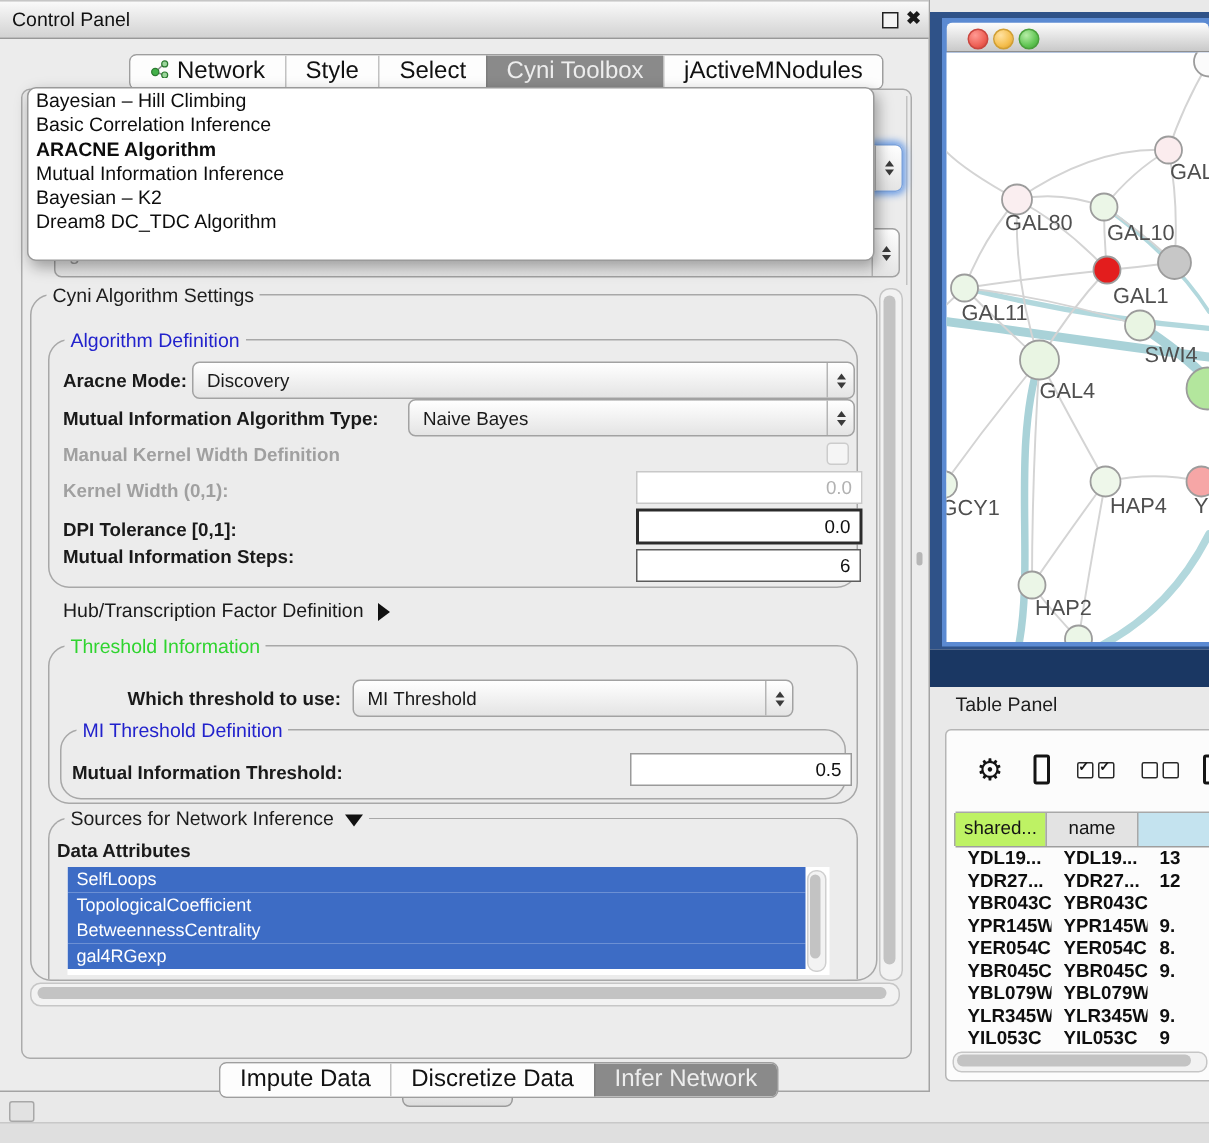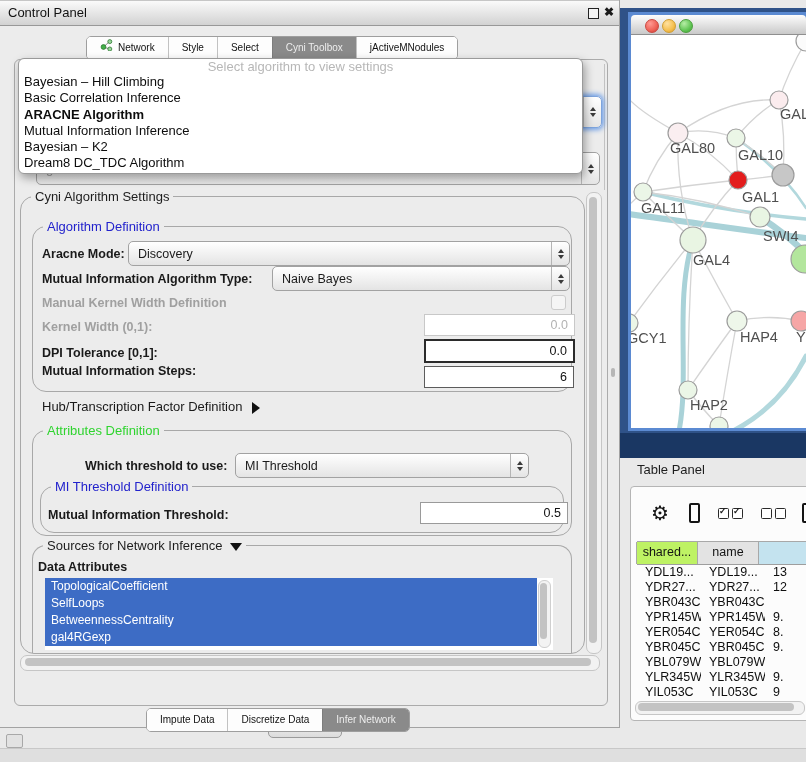--- a/index.html
+++ b/index.html
@@ -17,21 +17,21 @@
   .cp-titlebar{left:0;top:0;width:100%;height:24px;
     background:linear-gradient(#fafafa,#d2d2d2);
     border-top:1px solid #c6c6c6;border-bottom:1px solid #989898;}
   .cp-title{left:8px;top:4px;font-size:13px;color:#111;}
   .float-icon{left:588px;top:7px;width:9px;height:9px;border:1.5px solid #222;background:#f4f4f4;}
   .close-icon{left:604px;top:4px;font-size:12px;font-weight:bold;color:#1a1a1a;}
 
   
   .tabstrip{display:flex;border:1px solid #9e9e9e;border-radius:5px;overflow:hidden;background:#fff;}
   .topTabs{left:86px;top:36px;height:22px;}
-  .tab{display:flex;align-items:center;gap:5px;padding:0 13px;font-size:10px;color:#111;
+  .tab{display:flex;align-items:center;gap:5px;padding:0 13px;font-size:16px;color:#111;
     background:#fdfdfd;border-left:1px solid #c2c2c2;white-space:nowrap;line-height:22px;}
   .tab:first-child{border-left:none;}
   .tab.sel{background:#8a8a8a;color:#ededed;border-left-color:#7d7d7d;}
 
   
   .content-pane{left:14px;top:59px;width:592px;height:645px;border:1px solid #ababab;border-radius:6px;background:#ececec;}
 
   
   .ghost-vline{left:604px;top:64px;width:1px;height:126px;background:#c2c2c2;}
   .combo{background:linear-gradient(#ffffff,#e4e4e4);border:1px solid #a2a2a2;border-radius:5px;
@@ -111,21 +111,21 @@
   .cb-pair{display:flex;gap:3px;margin-left:18px;}
   .cb{width:9px;height:9px;border:1.5px solid #2a2a2a;border-radius:1.5px;position:relative;background:#fff;}
   .cb.on::after{content:"✓";position:absolute;left:0px;top:-3px;font-size:9px;font-weight:bold;color:#1a1a1a;}
   .partial-icon{width:14px;height:16px;border:2px solid #141414;border-radius:2px;margin-left:16px;}
   .tp-table{position:absolute;left:6px;top:54px;width:170px;}
   .tp-head{display:flex;height:22px;border-top:1px solid #a8a8a8;border-bottom:1px solid #9e9e9e;}
   .tp-hcell{font-size:12.5px;color:#141414;text-align:center;line-height:21px;border-right:1px solid #a8a8a8;border-left:1px solid #a8a8a8;margin-left:-1px;}
   .tp-hcell.c1{width:74px;background:#bef264;}
   .tp-hcell.c2{width:74px;background:#e3e3e3;}
   .tp-hcell.c3{width:58px;background:#c4e3ef;}
-  .tp-rows{height:132px;overflow:hidden;}
+  .tp-rows{height:132px;overflow:hidden;font-weight:bold;}
   .tp-row{display:flex;height:15px;line-height:15px;font-size:12.5px;color:#0e0e0e;}
   .tp-row .c{padding-left:8px;white-space:nowrap;overflow:hidden;}
   .tp-row .c.c1{width:66px;}
   .tp-row .c.c2{width:66px;}
   .tp-row .c.c3{width:40px;}
   .tp-hscroll{position:absolute;left:4px;top:214px;width:168px;height:12px;background:#f2f2f2;border:1px solid #c6c6c6;border-radius:6px;}
   .tp-hscroll .sb-thumb{left:2px;top:1px;width:156px;height:8px;}
 </style>
 </head>
 <body>
@@ -174,21 +174,20 @@
   </div>
   <div class="abs combo combo-gal">
     <span class="val">gal-filtered sif default node</span>
     <span class="arrows">
         <span class="tri-up"></span>
         <span class="tri-dn"></span>
       </span>
   </div>
 
   <div class="abs popup">
-    <div class="ph">Select algorithm to view settings</div>
     <div id="popupItems">
         <div class="item">Bayesian – Hill Climbing</div>
         <div class="item">Basic Correlation Inference</div>
         <div class="item b">ARACNE Algorithm</div>
         <div class="item">Mutual Information Inference</div>
         <div class="item">Bayesian – K2</div>
         <div class="item">Dream8 DC_TDC Algorithm</div>
       </div>
   </div>
 
@@ -222,21 +221,21 @@
   <span class="abs lbl" style="left:42px;top:346px;">DPI Tolerance [0,1]:</span>
   <div class="abs field f-focus" style="left:424px;top:339px;width:141px;height:20px;">0.0</div>
   <span class="abs lbl" style="left:42px;top:364px;text-align:center;">Mutual Information Steps:</span>
   <div class="abs field f-med" style="left:424px;top:366px;width:142px;height:20px;">6</div>
 
   <div class="abs" style="left:42px;top:399px;font-size:13px;color:#1a1a1a;">
     <span>Hub/Transcription Factor Definition</span><span class="hub-tri"></span>
   </div>
 
   <div class="abs group" style="left:32px;top:430px;width:538px;height:104px;">
-    <span class="legend green">Attributes Definition</span>
+    <span class="legend green">Threshold Information</span>
   </div>
   <span class="abs lbl" style="left:85px;top:459px;">Which threshold to use:</span>
   <div class="abs combo" style="left:235px;top:453px;width:292px;height:23px;">
     <span class="val">MI Threshold</span>
     <span class="arrows">
         <span class="tri-up"></span>
         <span class="tri-dn"></span>
       </span>
   </div>
   <div class="abs group" style="left:40px;top:486px;width:522px;height:45px;text-align:right;">
@@ -244,22 +243,22 @@
   </div>
   <span class="abs lbl" style="left:48px;top:508px;">Mutual Information Threshold:</span>
   <div class="abs field f-thin" style="left:420px;top:502px;width:140px;height:20px;">0.5</div>
 
   <div class="abs group" style="left:32px;top:545px;width:538px;height:107px;border-bottom:none;border-bottom-left-radius:0;border-bottom-right-radius:0;">
     <span class="legend"><span>Sources for Network Inference</span><span class="src-tri"></span></span>
   </div>
   <span class="abs lbl" style="left:38px;top:560px;">Data Attributes</span>
   <div class="abs attrlist">
     <div id="attrList">
+        <div class="row">SelfLoops</div>
         <div class="row">TopologicalCoefficient</div>
-        <div class="row">SelfLoops</div>
         <div class="row">BetweennessCentrality</div>
         <div class="row">gal4RGexp</div>
       </div>
     <div class="list-vscroll">
         <div class="thumb"></div>
       </div>
   </div>
 
   <div class="abs sb-track-v" style="left:586px;top:192px;width:14px;height:460px;">
     <div class="sb-thumb" style="left:2px;top:4px;width:8px;height:446px;"></div>

